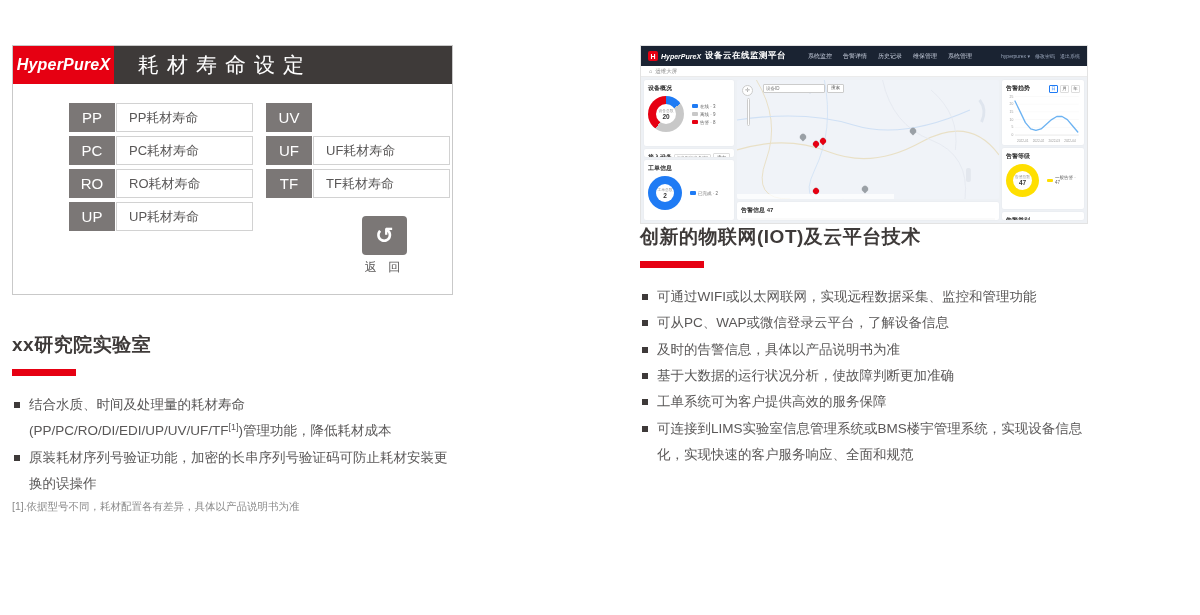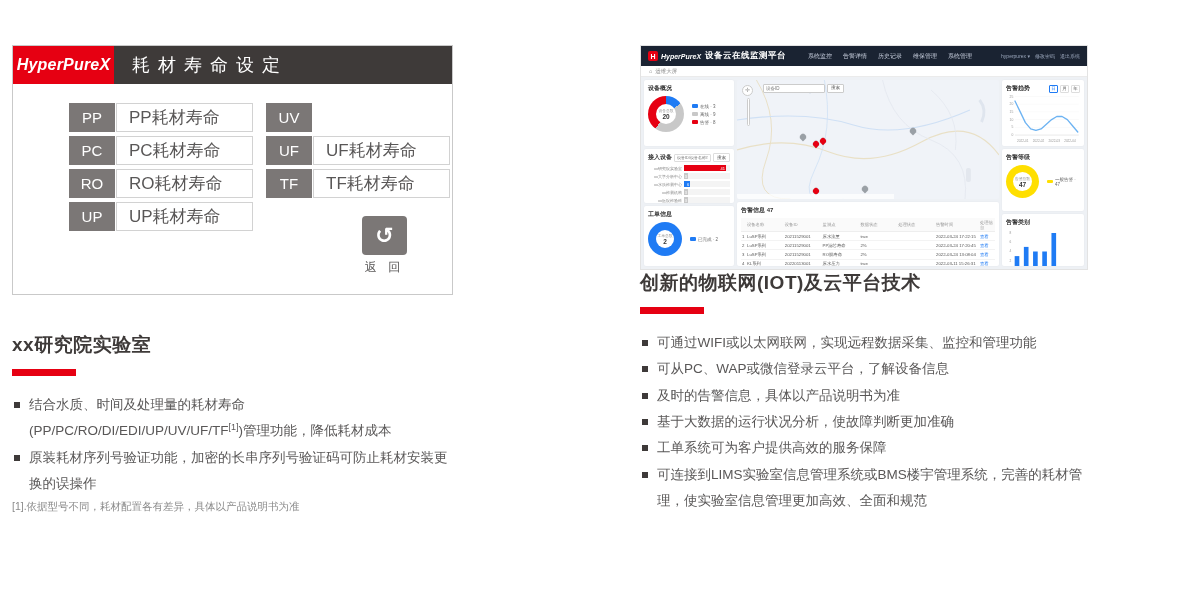--- a/index.html
+++ b/index.html
@@ -4,44 +4,44 @@
 <style>
   * { margin:0; padding:0; box-sizing:border-box; }
   html,body { width:1200px; height:615px; background:#fff; font-family:"Liberation Sans","DejaVu Sans",sans-serif; overflow:hidden; }
   .page { position:relative; width:1200px; height:615px; }
 
   
   .col-left { position:absolute; left:12px; top:45px; width:441px; }
   .device-shot { width:441px; height:250px; border:1px solid #c9c9c9; background:#fff; }
   .ds-header { height:38px; display:flex; }
   .ds-brand { width:101px; background:#e60012; color:#fff; display:flex; align-items:center; justify-content:center; font-size:16px; font-weight:600; font-style:italic; letter-spacing:0.2px; }
-  .ds-title { flex:1; background:#3e3a39; color:#fff; font-size:18px; letter-spacing:8px; display:flex; align-items:center; padding-left:18px; font-weight:500; }
+  .ds-title { flex:1; background:#3e3a39; color:#fff; font-size:21px; letter-spacing:8px; display:flex; align-items:center; padding-left:24px; font-weight:500; }
   .ds-body { position:relative; height:210px; }
   .btn-grid { position:absolute; left:56px; top:19px; display:grid; grid-template-rows:repeat(4,29px); grid-auto-flow:column; column-gap:13px; row-gap:4px; }
   .cons-btn { display:flex; width:184px; height:29px; }
   .cons-code { width:46px; background:#7b7776; color:#fff; font-size:15px; display:flex; align-items:center; justify-content:center; }
-  .cons-label { flex:1; border:1px solid #d2d2d2; background:#fff; color:#595757; font-size:17px; display:flex; align-items:center; padding-left:12px; margin-left:1px; }
+  .cons-label { flex:1; border:1px solid #d2d2d2; background:#fff; color:#595757; font-size:13px; display:flex; align-items:center; padding-left:12px; margin-left:1px; }
   .back-wrap { position:absolute; right:45px; bottom:18px; text-align:center; }
   .back-btn { width:45px; height:39px; background:#7b7776; border-radius:4px; color:#fff; font-size:22px; font-weight:bold; display:flex; align-items:center; justify-content:center; }
   .back-label { margin-top:4px; font-size:12px; color:#595757; letter-spacing:4px; }
 
   
   .sec-h { font-size:19px; color:#3e3a39; font-weight:700; margin-top:37px; letter-spacing:0.5px; }
   .redbar { width:64px; height:7px; background:#e60012; margin-top:11px; margin-bottom:16px; }
   ul.bullets { list-style:none; }
   ul.bullets li { position:relative; padding-left:17px; font-size:13.5px; color:#595757; line-height:1.95; }
   ul.bullets li::before { content:""; position:absolute; left:2px; top:10px; width:6px; height:6px; background:#3e3a39; }
   ul.bullets li sup { font-size:9px; }
   .footnote { font-size:10.5px; color:#8a8a8a; margin-top:3px; }
 
   
   .col-right { position:absolute; left:640px; top:45px; width:450px; }
 
   
-  .dash { position:relative; width:448px; height:225px; background:#eef1f5; border:1px solid #e3e3e3; overflow:hidden; }
+  .dash { position:relative; width:448px; height:179px; background:#eef1f5; border:1px solid #e3e3e3; overflow:hidden; }
   .dash-nav { height:20px; background:#1a2332; display:flex; align-items:center; padding:0 7px; }
   .d-logo { width:10px; height:10px; background:#e60012; border-radius:2px; color:#fff; font-size:7px; font-weight:bold; display:flex; align-items:center; justify-content:center; margin-right:3px; }
   .d-brand { color:#fff; font-size:7px; font-weight:600; font-style:italic; margin-right:4px; }
   .d-title { color:#fff; font-size:8.5px; font-weight:700; letter-spacing:0.5px; }
   .d-navitems { display:flex; gap:11px; margin-left:22px; }
   .d-navitems span { font-size:6px; color:#c7cedd; }
   .d-user { margin-left:auto; display:flex; gap:5px; font-size:5px; color:#9aa6bb; align-items:center; }
   .dash-crumb { height:11px; background:#fff; border-bottom:1px solid #ebebeb; display:flex; align-items:center; padding:0 8px; font-size:5.5px; color:#888; gap:3px; }
   .dash-body { position:absolute; top:31px; left:0; right:0; bottom:0; padding:3px; display:flex; gap:3px; }
   .d-col { display:flex; flex-direction:column; gap:3px; }
@@ -445,16 +445,16 @@
     </div>
 
     <h2 class="sec-h2">创新的物联网(IOT)及云平台技术</h2>
     <div class="redbar"></div>
     <ul class="bullets bullets2">
       <li>可通过WIFI或以太网联网，实现远程数据采集、监控和管理功能</li>
       <li>可从PC、WAP或微信登录云平台，了解设备信息</li>
       <li>及时的告警信息，具体以产品说明书为准</li>
       <li>基于大数据的运行状况分析，使故障判断更加准确</li>
       <li>工单系统可为客户提供高效的服务保障</li>
-      <li>可连接到LIMS实验室信息管理系统或BMS楼宇管理系统，完善的耗材管理，使实验室信息管理更加高效、全面和规范</li>
+      <li>可连接到LIMS实验室信息管理系统或BMS楼宇管理系统，实现设备信息化，实现快速的客户服务响应、全面和规范</li>
     </ul>
   </section>
 </div>
 
 </body></html>

